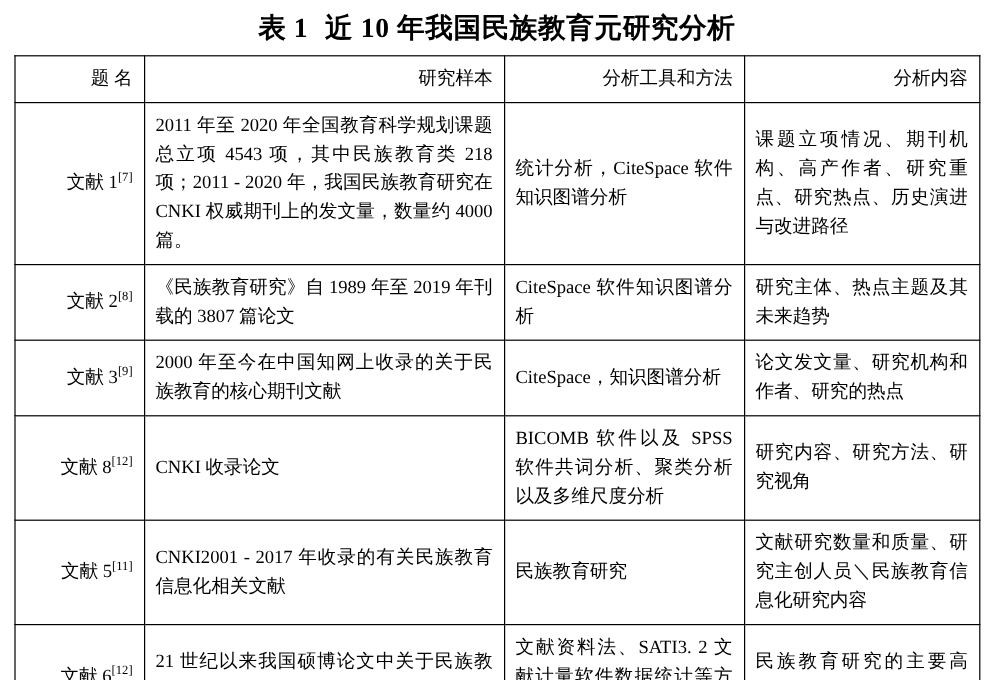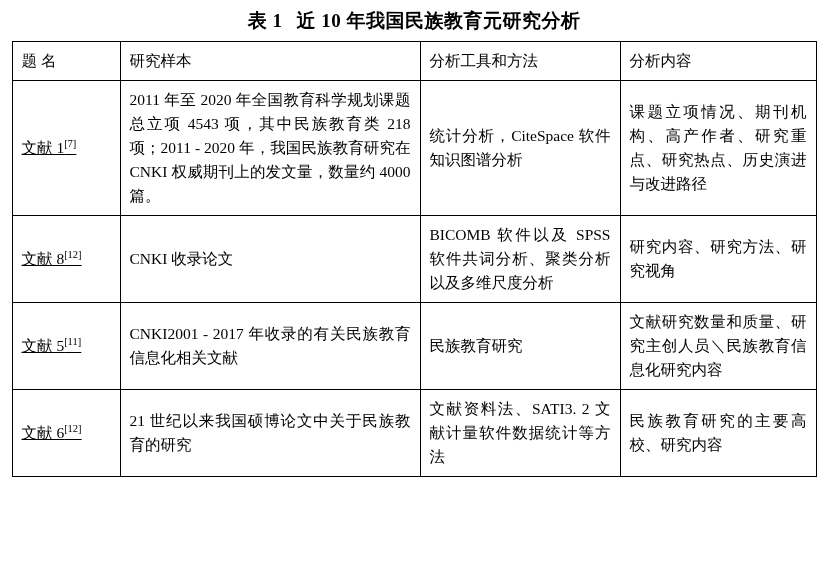--- a/index.html
+++ b/index.html
@@ -16,21 +16,21 @@
   }
   .page {
     position: relative;
     width: 828px;
     height: 567px;
     box-sizing: border-box;
     padding: 0;
   }
   .table-title {
     text-align: center;
-    font-size: 19px;
+    font-size: 23px;
     font-weight: bold;
     letter-spacing: 0.5px;
     margin: 8px 0 7px 0;
     font-family: "Liberation Serif", "DejaVu Serif", serif;
   }
   .table-title .title-num {
     margin-right: 14px;
   }
   table.data-table {
     border-collapse: collapse;
@@ -40,33 +40,32 @@
   }
   table.data-table td, table.data-table th {
     border: 1px solid #000000;
     padding: 7px 9px;
     vertical-align: middle;
     font-size: 15.5px;
     line-height: 1.55;
     font-weight: normal;
   }
   thead td {
-    text-align: left;
+    text-align: right;
     height: 22px;
     padding-top: 4px;
     padding-bottom: 4px;
   }
   .col-1 { width: 108px; }
   .col-2 { width: 300px; }
   .col-3 { width: 200px; }
   .col-4 { width: 196px; }
   td.cell-title {
-    text-align: left;
+    text-align: right;
     white-space: nowrap;
-    text-decoration: underline;
   }
   td.cell-body {
     text-align: justify;
     text-justify: inter-ideograph;
   }
   sup {
     font-size: 10.5px;
     vertical-align: super;
     line-height: 0;
   }
@@ -96,20 +95,32 @@
       </tr>
     </thead>
     <tbody>
       <tr>
         <td class="cell-title"><span>文献 1</span><sup>[7]</sup></td>
         <td class="cell-body">2011 年至 2020 年全国教育科学规划课题总立项 4543 项，其中民族教育类 218 项；2011 - 2020 年，我国民族教育研究在 CNKI 权威期刊上的发文量，数量约 4000 篇。</td>
         <td class="cell-body">统计分析，CiteSpace 软件知识图谱分析</td>
         <td class="cell-body">课题立项情况、期刊机构、高产作者、研究重点、研究热点、历史演进与改进路径</td>
       </tr>
       <tr>
+        <td class="cell-title"><span>文献 2</span><sup>[8]</sup></td>
+        <td class="cell-body">《民族教育研究》自 1989 年至 2019 年刊载的 3807 篇论文</td>
+        <td class="cell-body">CiteSpace 软件知识图谱分析</td>
+        <td class="cell-body">研究主体、热点主题及其未来趋势</td>
+      </tr>
+      <tr>
+        <td class="cell-title"><span>文献 3</span><sup>[9]</sup></td>
+        <td class="cell-body">2000 年至今在中国知网上收录的关于民族教育的核心期刊文献</td>
+        <td class="cell-body">CiteSpace，知识图谱分析</td>
+        <td class="cell-body">论文发文量、研究机构和作者、研究的热点</td>
+      </tr>
+      <tr>
         <td class="cell-title"><span>文献 8</span><sup>[12]</sup></td>
         <td class="cell-body">CNKI 收录论文</td>
         <td class="cell-body">BICOMB 软件以及 SPSS 软件共词分析、聚类分析以及多维尺度分析</td>
         <td class="cell-body">研究内容、研究方法、研究视角</td>
       </tr>
       <tr>
         <td class="cell-title"><span>文献 5</span><sup>[11]</sup></td>
         <td class="cell-body">CNKI2001 - 2017 年收录的有关民族教育信息化相关文献</td>
         <td class="cell-body">民族教育研究</td>
         <td class="cell-body">文献研究数量和质量、研究主创人员＼民族教育信息化研究内容</td>

